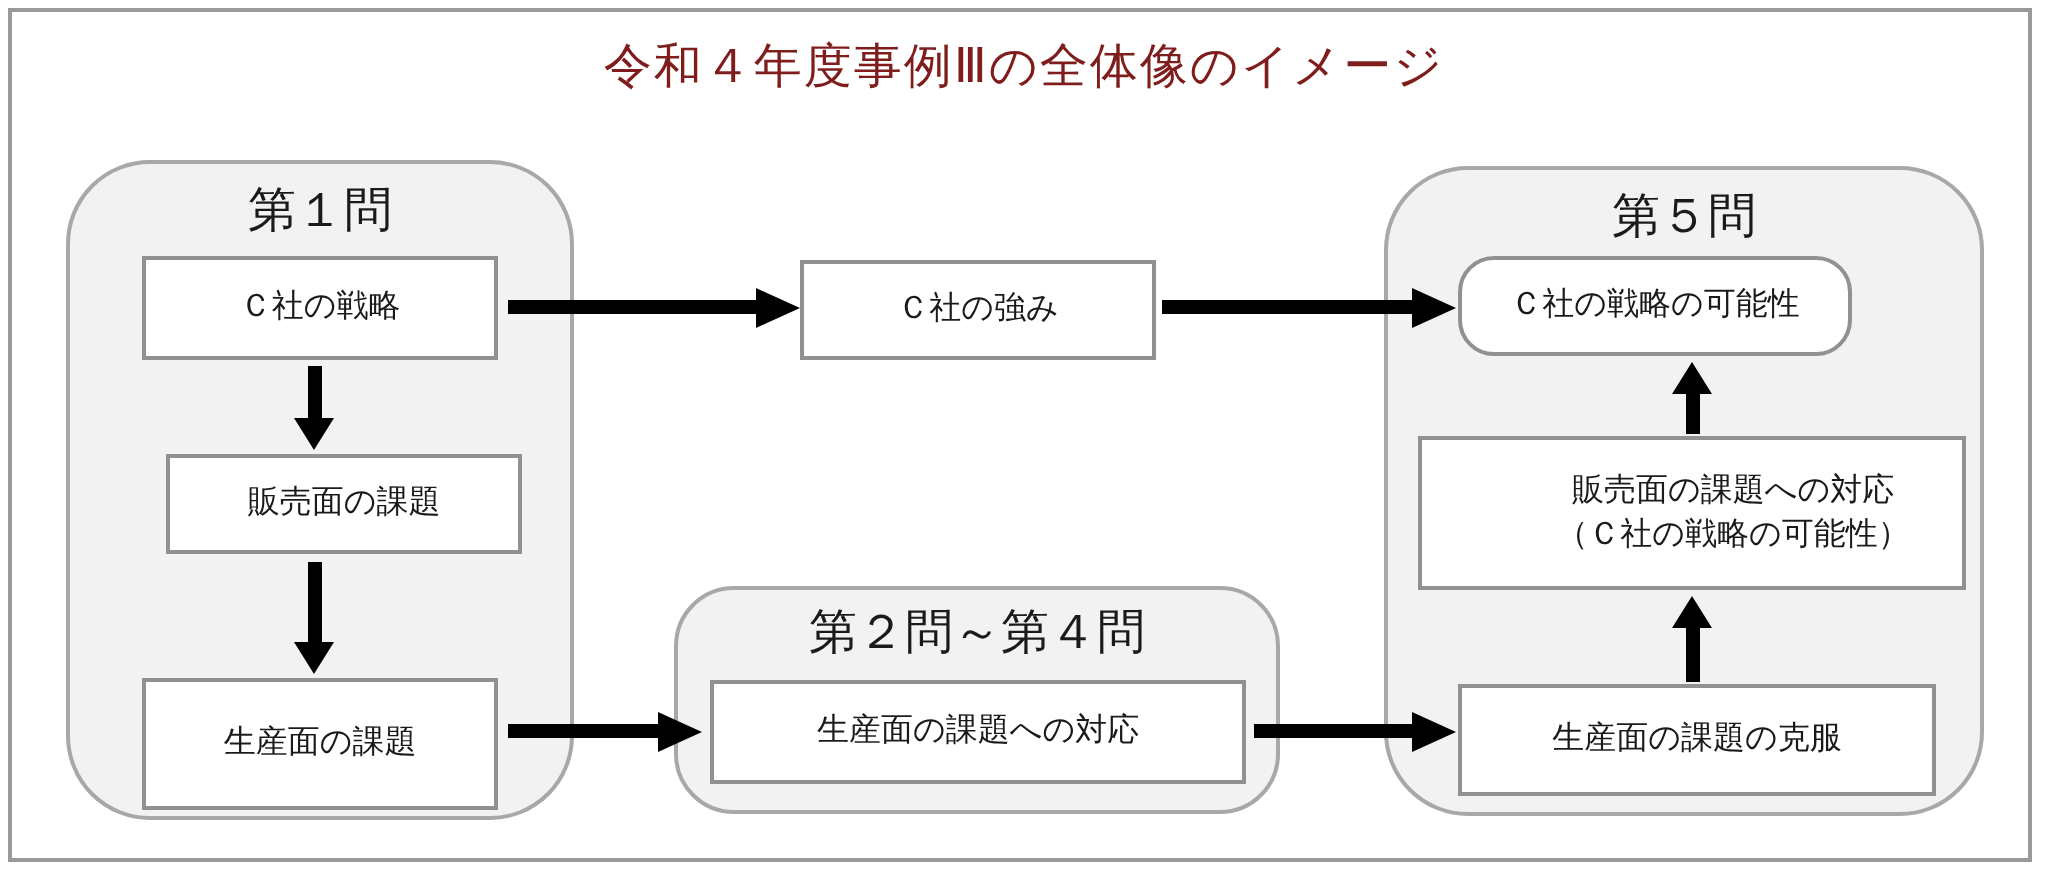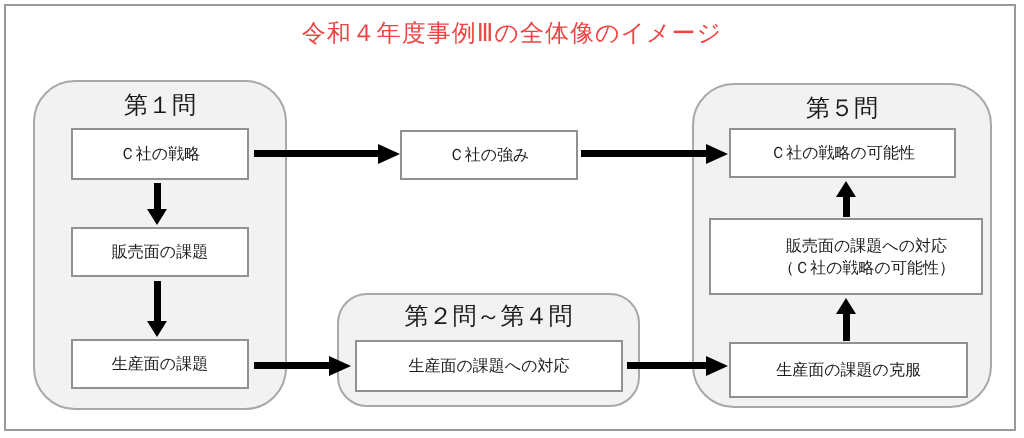--- a/index.html
+++ b/index.html
@@ -7,21 +7,21 @@
     position:relative;width:1024px;height:438px;background:#ffffff;
     font-family:"Liberation Sans","DejaVu Sans",sans-serif;color:#1a1a1a;
     overflow:hidden;
   }
   .frame{
     position:absolute;left:4px;top:4px;width:1008px;height:423px;
     border:2px solid #9a9a9a;background:#ffffff;
   }
   .title{
     position:absolute;left:0;top:17px;width:1024px;text-align:center;
-    font-size:24px;letter-spacing:1px;color:#ef4444;z-index:2;
+    font-size:24px;letter-spacing:1px;color:#7f1d1d;z-index:2;
   }
   .group{
     position:absolute;background:#f2f2f2;border:2px solid #a8a8a8;z-index:1;
     box-sizing:border-box;
   }
   .group-label{
     position:absolute;left:0;top:7px;width:100%;text-align:center;
     font-size:24px;color:#1a1a1a;
   }
   .rad-lg{border-radius:42px;}
@@ -55,36 +55,36 @@
     <div class="group-label" style="top:5px;">第２問～第４問</div>
   </div>
 
   <div class="group rad-lg" style="left:692px;top:83px;width:300px;height:325px;padding-left:47px;">
     <div class="group-label">第５問</div>
   </div>
 
   <div class="node" style="left:71px;top:128px;width:178px;height:52px;">
     <span>Ｃ社の戦略</span>
   </div>
-  <div class="node" style="left:71px;top:227px;width:178px;height:50px;">
+  <div class="node" style="left:83px;top:227px;width:178px;height:50px;">
     <span>販売面の課題</span>
   </div>
-  <div class="node" style="left:71px;top:339px;width:178px;height:50px;">
+  <div class="node" style="left:71px;top:339px;width:178px;height:66px;">
     <span>生産面の課題</span>
   </div>
 
   <div class="node" style="left:400px;top:130px;width:178px;height:50px;">
     <span>Ｃ社の強み</span>
   </div>
 
   <div class="node" style="left:355px;top:340px;width:268px;height:52px;">
     <span>生産面の課題への対応</span>
   </div>
 
-  <div class="node" style="left:729px;top:128px;width:227px;height:50px;">
+  <div class="node" style="left:729px;top:128px;width:197px;height:50px;border-radius:18px;">
     <span>Ｃ社の戦略の可能性</span>
   </div>
   <div class="node" style="left:709px;top:218px;width:274px;height:77px;padding-left:41px;">
     <span>販売面の課題への対応</span>
     <span>（Ｃ社の戦略の可能性）</span>
   </div>
   <div class="node" style="left:729px;top:342px;width:239px;height:56px;">
     <span>生産面の課題の克服</span>
   </div>
 

